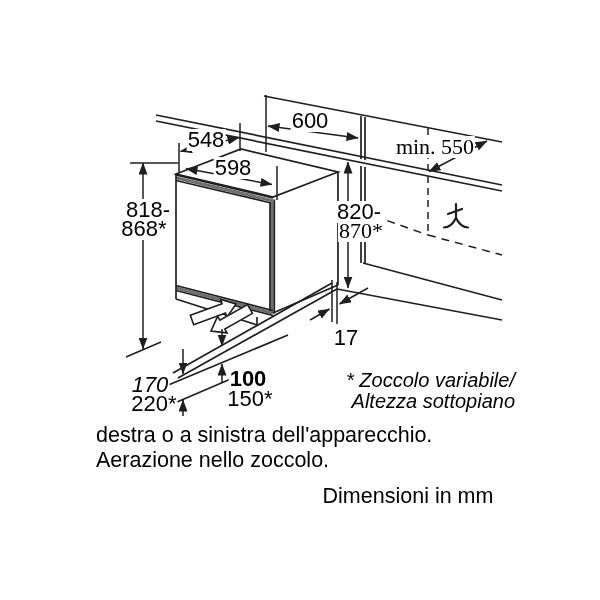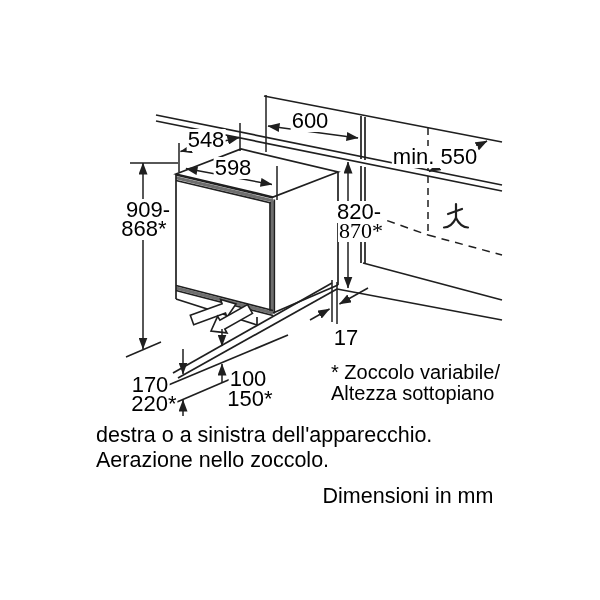--- a/index.html
+++ b/index.html
@@ -7,22 +7,22 @@
     position:relative;width:576px;height:600px;background:#ffffff;
     font-family:"Liberation Sans", sans-serif;color:#000000;overflow:hidden;
   }
   .stage svg{position:absolute;left:0;top:0;}
   .lbl{
     position:absolute;transform:translate(-50%,-50%);
     font-size:22px;line-height:22px;white-space:nowrap;color:#000;
     background:#ffffff;padding:0 1px;
   }
   .note{
-    position:absolute;left:331px;top:362px;width:184px;
-    text-align:left;font-size:20px;line-height:21px;white-space:nowrap;
+    position:absolute;left:331px;top:370px;width:184px;
+    text-align:right;font-size:20px;line-height:21px;white-space:nowrap;font-style:italic;
   }
   .caption{
     position:absolute;left:96px;top:423px;width:420px;
     font-size:21.5px;line-height:24.8px;white-space:nowrap;
   }
   .units{
     position:absolute;left:308px;top:485px;width:200px;
     text-align:center;font-size:21.5px;line-height:23px;white-space:nowrap;
   }
   .ln{stroke:#1f1f1f;stroke-width:1.7;fill:none;}
@@ -160,29 +160,29 @@
       <path class="plug" d="M456,204 V218"></path>
       <path class="plug" d="M448,214 L462,209"></path>
       <path class="plug" d="M456,218 C453,224 449,227.5 444,227.5"></path>
       <path class="plug" d="M456,218 C459,224 463,227.5 468,227.5"></path>
     </g>
   </svg>
 
   <div class="lbl" style="left:310px;top:121px;">600</div>
   <div class="lbl" style="left:206px;top:140px;">548</div>
   <div class="lbl" style="left:233px;top:168px;">598</div>
-  <div class="lbl" style="left:435px;top:157px;">min. 550</div>
-  <div class="lbl" style="left:148px;top:210px;">909-</div>
+  <div class="lbl" style="left:435px;top:147px;font-family:Liberation Serif, serif;">min. 550</div>
+  <div class="lbl" style="left:148px;top:210px;">818-</div>
   <div class="lbl" style="left:144px;top:229px;">868*</div>
   <div class="lbl" style="left:359px;top:212px;">820-</div>
   <div class="lbl" style="left:361px;top:231px;font-family:Liberation Serif, serif;">870*</div>
   <div class="lbl" style="left:338px;top:338px;margin-left:8px;">17</div>
-  <div class="lbl" style="left:150px;top:385px;">170</div>
+  <div class="lbl" style="left:150px;top:385px;font-style:italic;">170</div>
   <div class="lbl" style="left:154px;top:404px;">220*</div>
-  <div class="lbl" style="left:248px;top:379px;">100</div>
+  <div class="lbl" style="left:248px;top:379px;font-weight:bold;">100</div>
   <div class="lbl" style="left:250px;top:399px;">150*</div>
 
   <div class="note">
     <div>* Zoccolo variabile/</div>
     <div>Altezza sottopiano</div>
   </div>
 
   <div class="caption">
     <div>destra o a sinistra dell'apparecchio.</div>
     <div>Aerazione nello zoccolo.</div>

